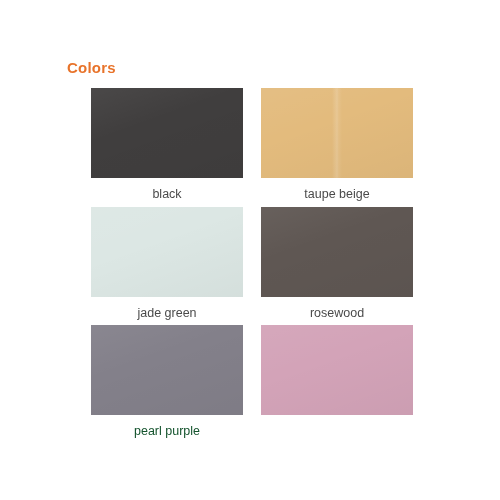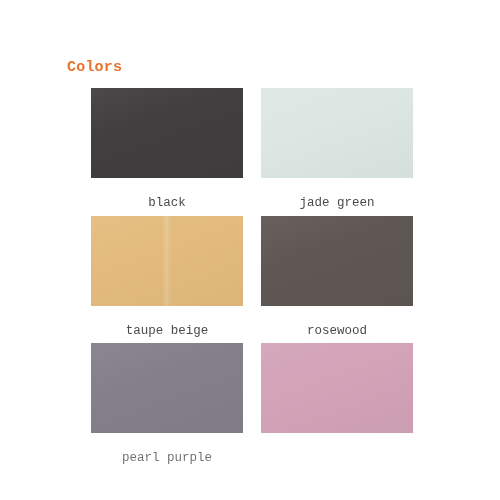--- a/index.html
+++ b/index.html
@@ -12,21 +12,20 @@
     background: #ffffff;
     font-family: "Liberation Sans", sans-serif;
     overflow: hidden;
   }
 
   .page {
     position: relative;
     width: 500px;
     height: 500px;
     background: #ffffff;
-    font-family: Liberation Mono, monospace;
   }
 
   .section-title {
     position: absolute;
     left: 67px;
     top: 60px;
     font-size: 15px;
     font-weight: bold;
     letter-spacing: 0.2px;
     color: #e8732a;
@@ -81,21 +80,21 @@
     left: 0; right: 0; top: 0; bottom: 0;
     background: linear-gradient(
       160deg,
       rgba(255,255,255,0.055) 0%,
       rgba(255,255,255,0.0) 38%,
       rgba(0,0,0,0.035) 100%
     );
   }
 
   .swatch-label {
-    margin-top: 18px;
+    margin-top: 9px;
     font-size: 12.5px;
     color: #4a4a4a;
     text-align: center;
     line-height: 1.25;
     white-space: nowrap;
   }
 </style>
 </head>
 <body style="background: rgb(255, 255, 255);">
 
@@ -106,46 +105,46 @@
   <div class="swatch-grid">
 
     <div class="swatch-cell">
       <div class="swatch-chip" style="background: rgb(64, 62, 62);">
         <span class="sheen"></span>
       </div>
       <div class="swatch-label" style="color: rgb(74, 74, 74);">black</div>
     </div>
 
     <div class="swatch-cell">
-      <div class="swatch-chip" style="background: rgb(220, 231, 228);">
-        <span class="sheen"></span>
-      </div>
-      <div class="swatch-label" style="color: rgb(74, 74, 74);">jade green</div>
-    </div>
-
-    <div class="swatch-cell">
       <div class="swatch-chip" style="background: rgb(227, 187, 125);">
         <span class="crease"></span>
         <span class="sheen"></span>
       </div>
       <div class="swatch-label" style="color: rgb(74, 74, 74);">taupe beige</div>
+    </div>
+
+    <div class="swatch-cell">
+      <div class="swatch-chip" style="background: rgb(220, 231, 228);">
+        <span class="sheen"></span>
+      </div>
+      <div class="swatch-label" style="color: rgb(74, 74, 74);">jade green</div>
     </div>
 
     <div class="swatch-cell">
       <div class="swatch-chip" style="background: rgb(95, 87, 83);">
         <span class="sheen"></span>
       </div>
       <div class="swatch-label" style="color: rgb(74, 74, 74);">rosewood</div>
     </div>
 
     <div class="swatch-cell">
       <div class="swatch-chip" style="background: rgb(131, 128, 138);">
         <span class="sheen"></span>
       </div>
-      <div class="swatch-label" style="color: #737373;">pearl purple</div>
+      <div class="swatch-label" style="color: #14532d;">pearl purple</div>
     </div>
 
     <div class="swatch-cell">
       <div class="swatch-chip" style="background: rgb(211, 163, 184);">
         <span class="sheen"></span>
       </div>
     </div>
 
   </div>
 </div>

